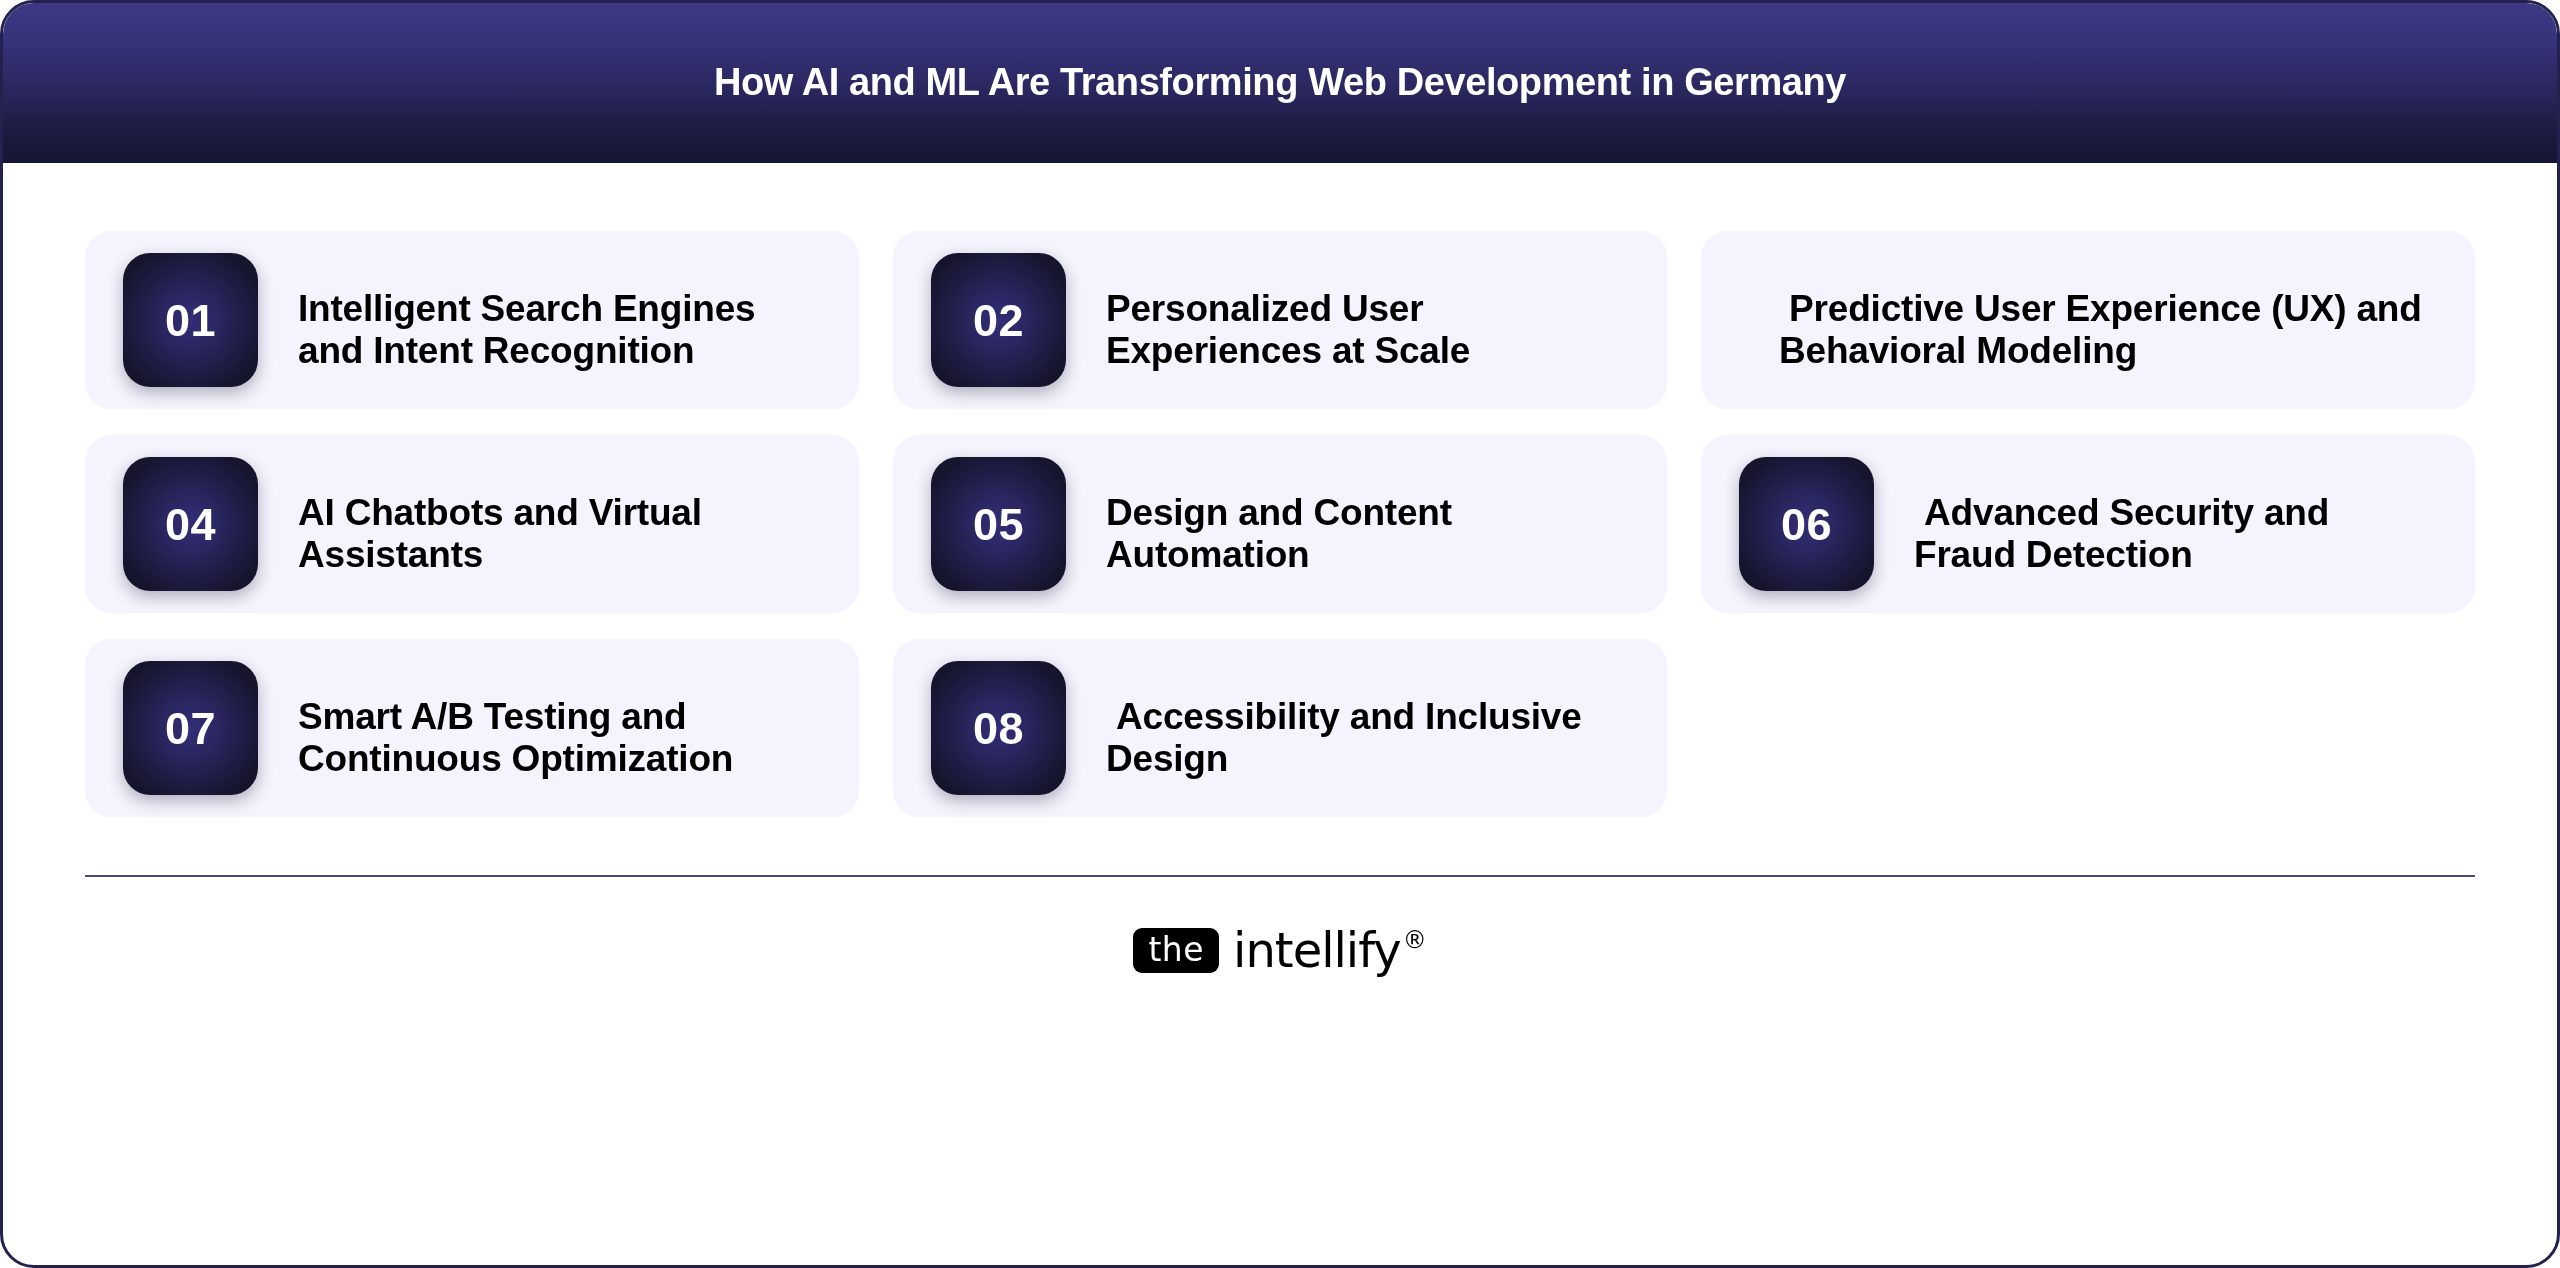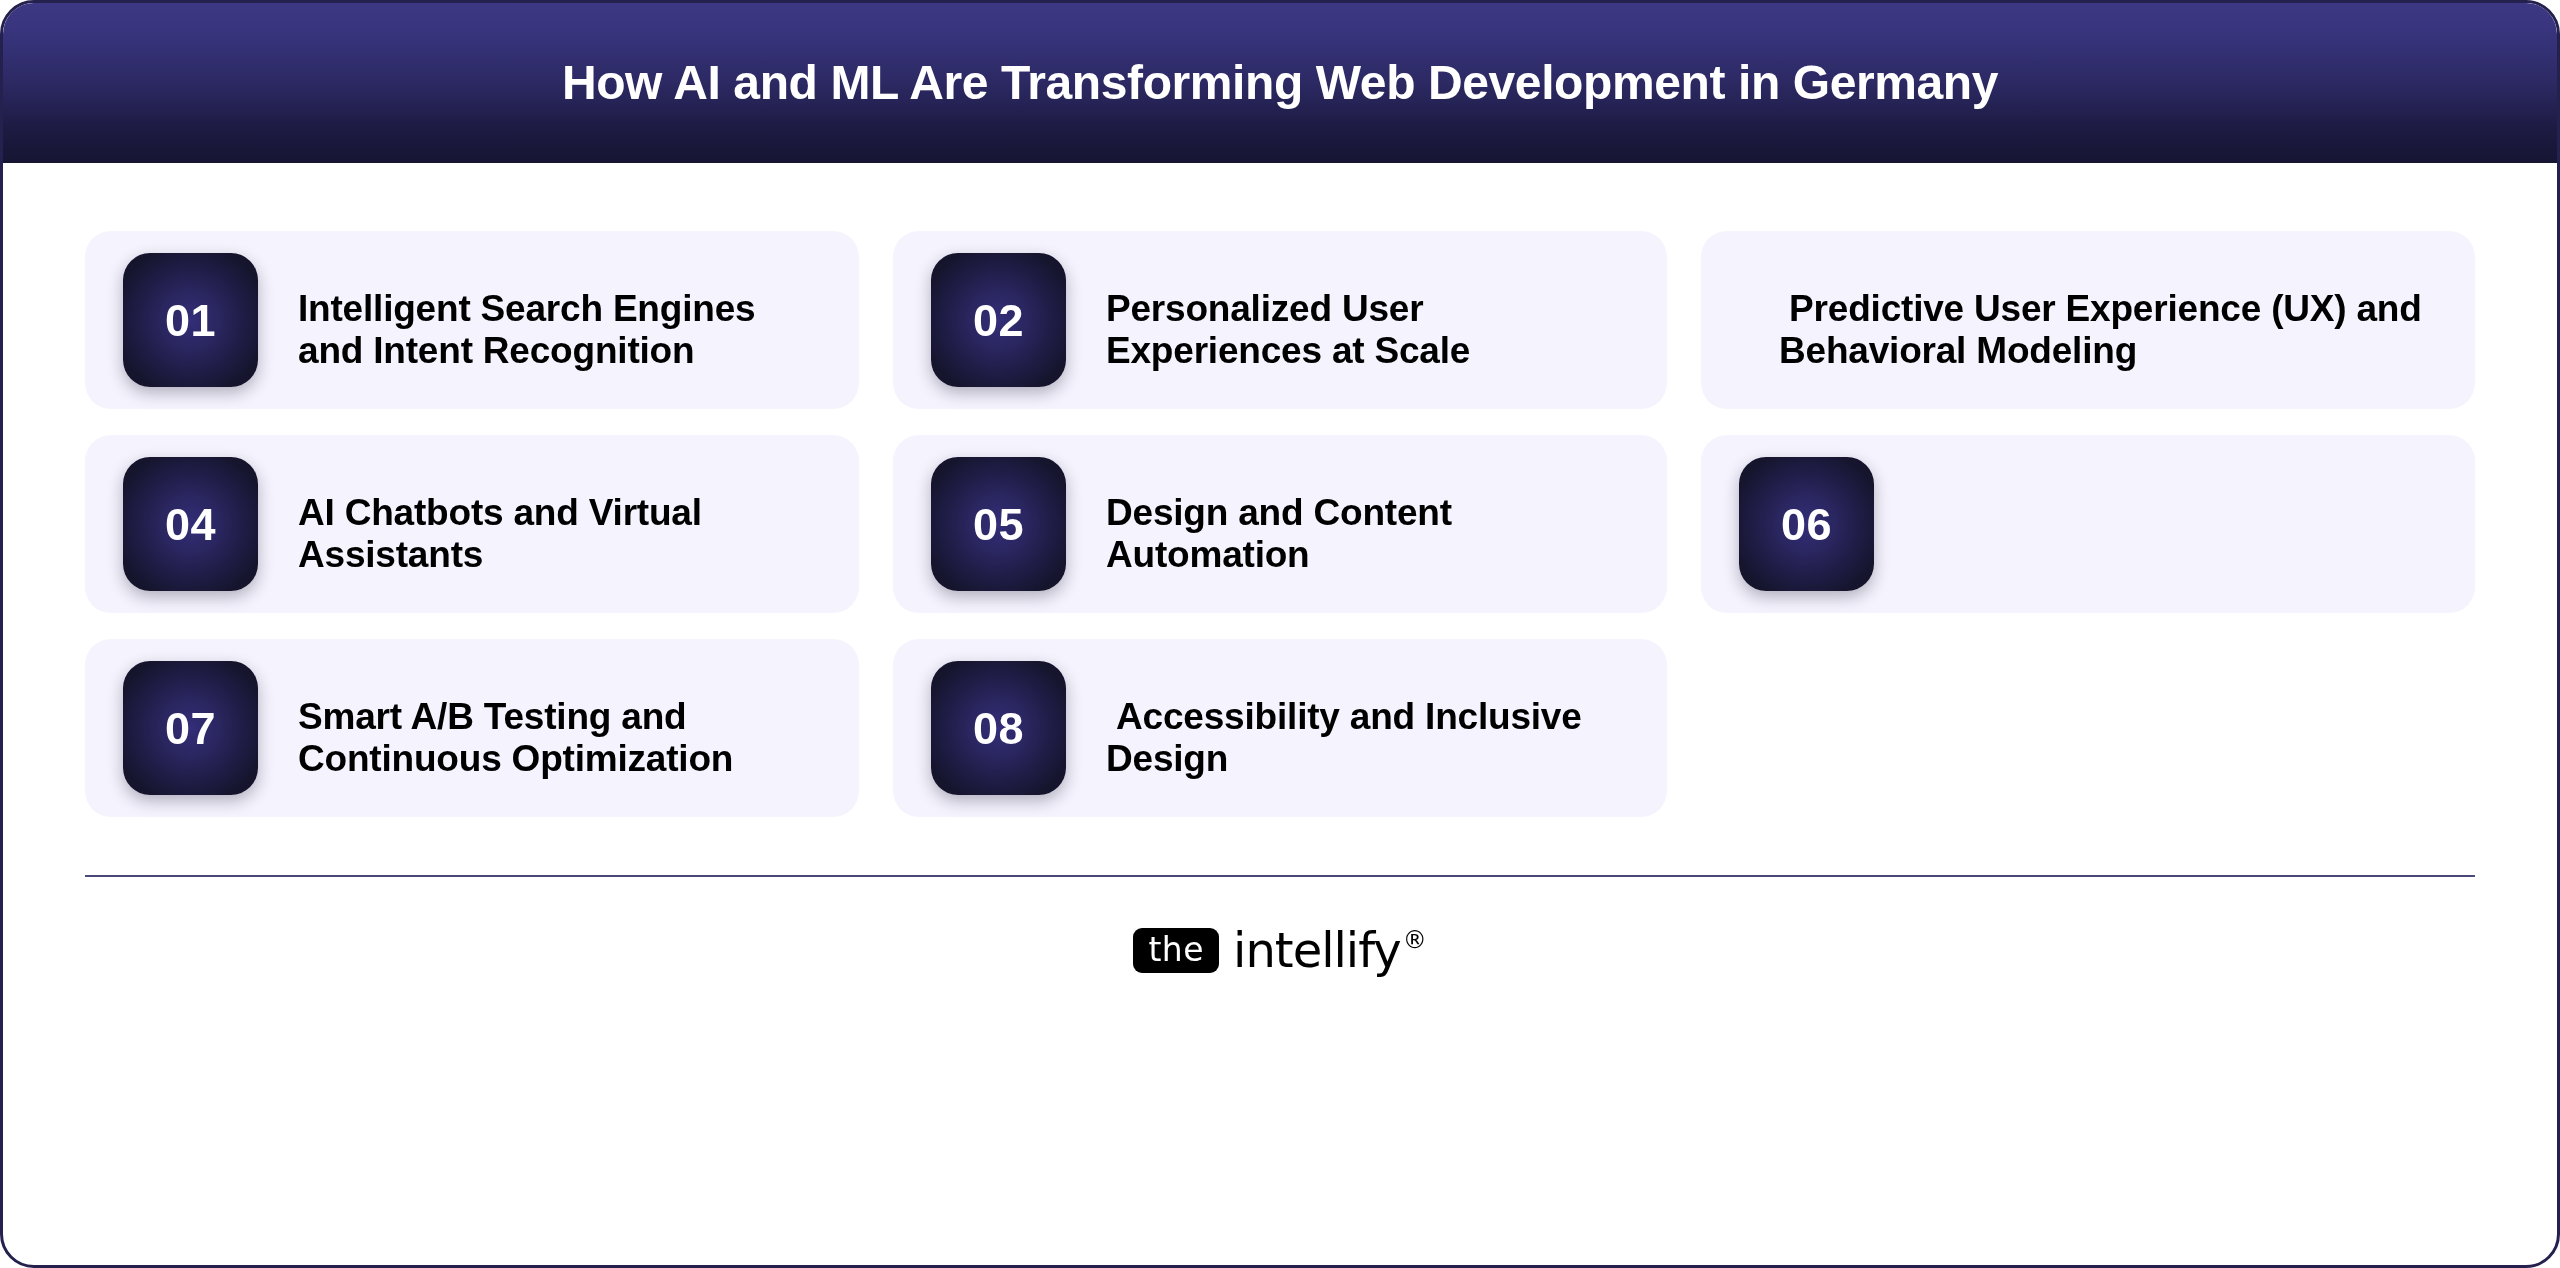--- a/index.html
+++ b/index.html
@@ -31,21 +31,21 @@
     width:100%;
     background:linear-gradient(180deg,#3c3883 0%, #37337b 22%, #2b2861 52%, #1d1b43 78%, #151532 100%);
     border-top-left-radius:30px;
     border-top-right-radius:30px;
     display:flex;
     align-items:center;
     justify-content:center;
   }
   .header-title {
     color:#ffffff;
-    font-size:48px;
+    font-size:38px;
     font-weight:bold;
     letter-spacing:-0.4px;
     text-align:center;
     line-height:1.1;
     white-space:nowrap;
   }
 
   
   .content {
     padding:68px 82px 0 82px;
@@ -188,20 +188,21 @@
         <div class="badge">
           <span class="badge-num">05</span>
         </div>
         <div class="card-text">Design and Content Automation</div>
       </div>
 
       <div class="card">
         <div class="badge">
           <span class="badge-num">06</span>
         </div>
+        <div class="card-text"> Advanced Security and Fraud Detection</div>
       </div>
 
       <div class="card">
         <div class="badge">
           <span class="badge-num">07</span>
         </div>
         <div class="card-text">Smart A/B Testing and Continuous Optimization</div>
       </div>
 
       <div class="card">

